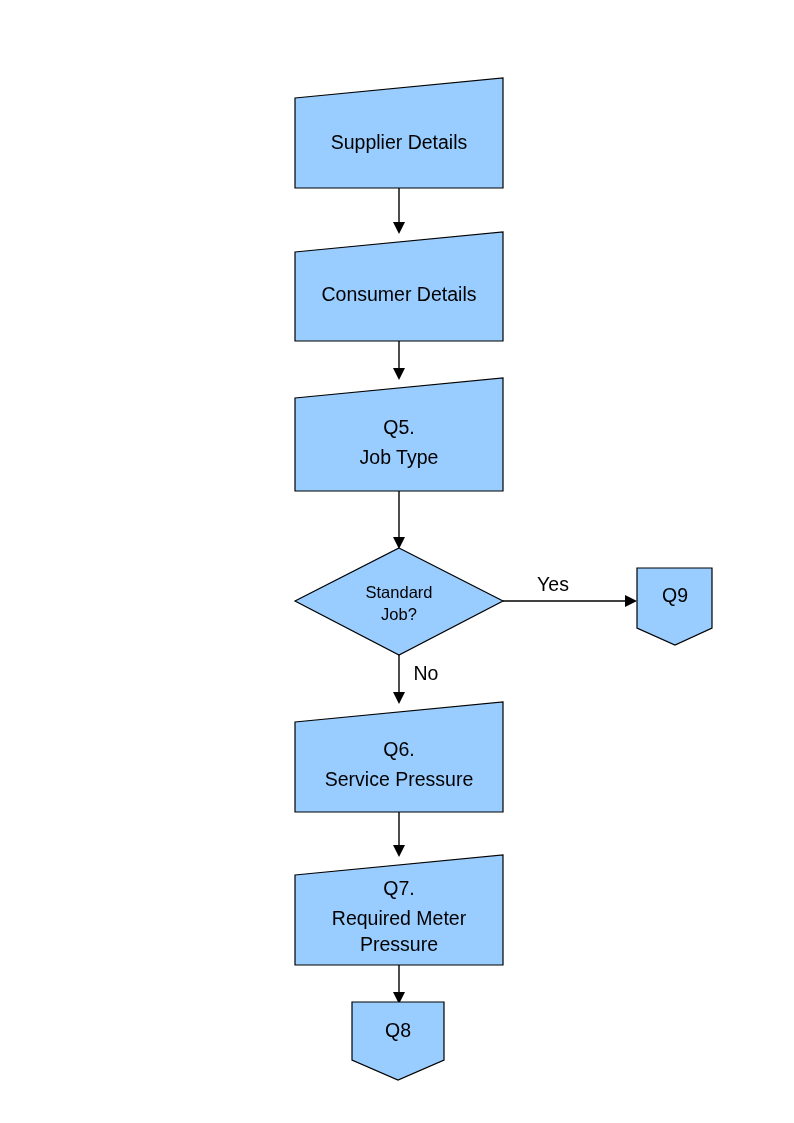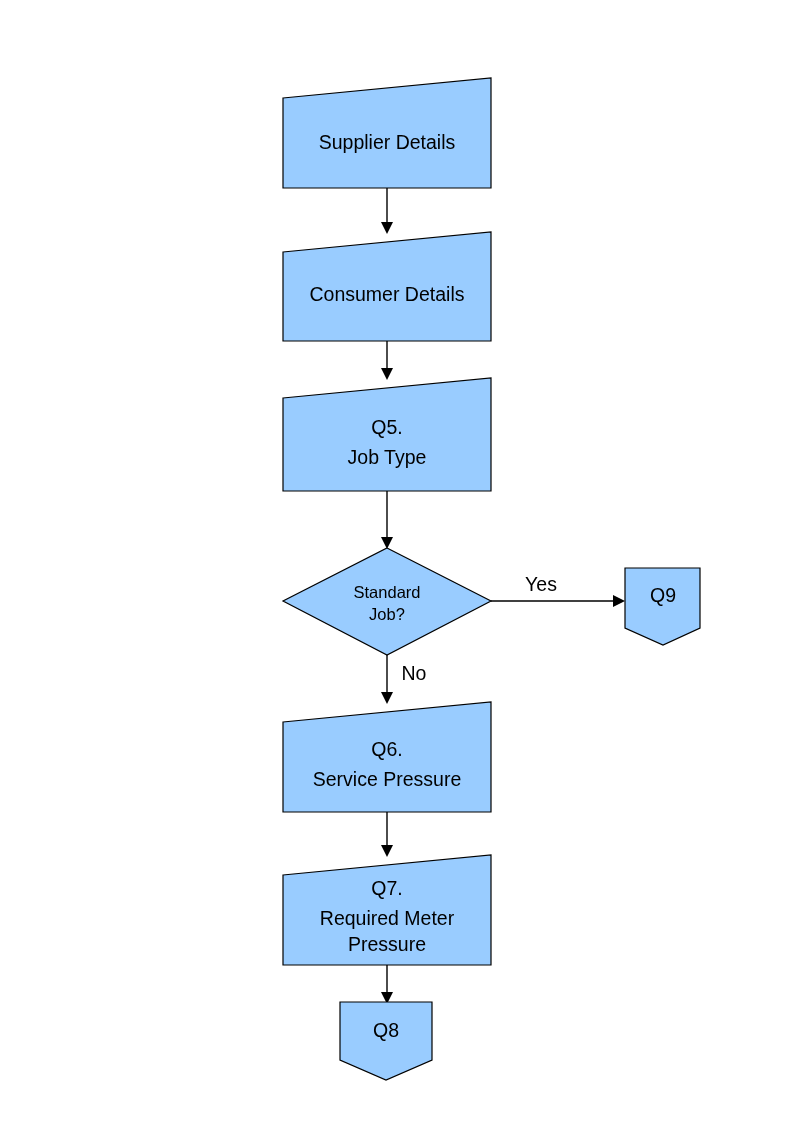--- a/index.html
+++ b/index.html
@@ -13,20 +13,21 @@
     position: relative;
     font-family: "Liberation Sans", sans-serif;
     overflow: hidden;
   }
   #flowchart-root {
     position: absolute;
     left: 0;
     top: 0;
     width: 686px;
     height: 1123px;
+    padding-left: 12px;
   }
   .node-shape {
     stroke: #000000;
     stroke-width: 1.2;
     stroke-linejoin: miter;
   }
   .connector-line {
     stroke: #000000;
     stroke-width: 1.4;
     fill: none;

